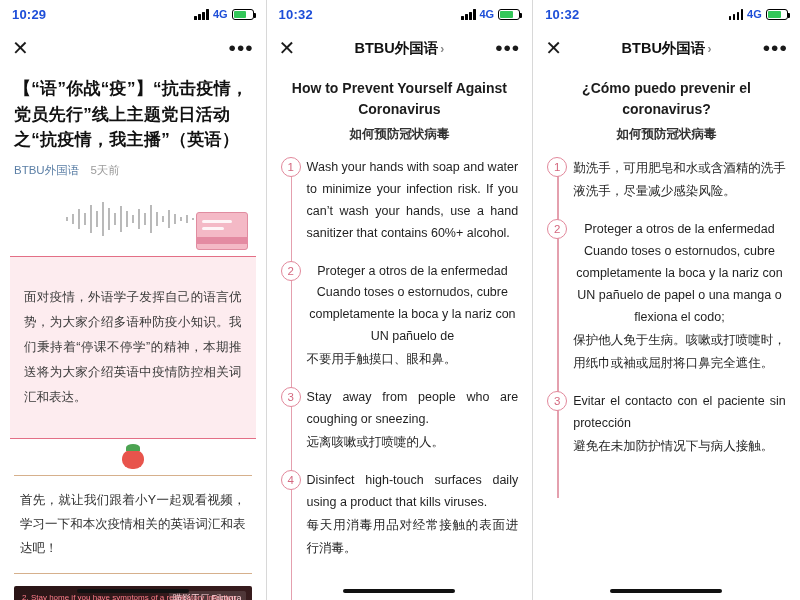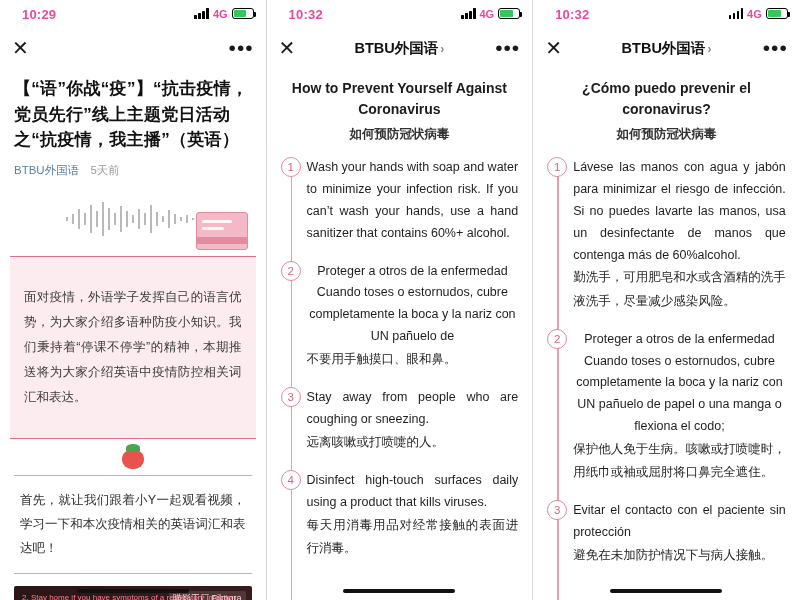--- a/index.html
+++ b/index.html
@@ -16,25 +16,25 @@
     position: relative;
     overflow: hidden;
     border-right: 1px solid #d8d8d8;
   }
   .phone:last-child { border-right: none; }
 
   
   .statusbar {
     height: 28px;
     display: flex; align-items: center;
-    padding: 0 12px 0 22px;
-    font-size: 13px; font-weight: bold; color: #ec4899;
+    padding: 0 12px 0 12px;
+    font-size: 13px; font-weight: bold; color: #1d4ed8;
   }
   .sb-time { letter-spacing: .2px; }
-  .sb-right { margin-left: auto; display: flex; align-items: flex-start; gap: 4px; }
+  .sb-right { margin-left: auto; display: flex; align-items: flex-end; gap: 4px; }
   .sig { display: flex; align-items: flex-end; gap: 1.5px; height: 11px; }
   .sig i { display: block; width: 2.5px; background: #000; border-radius: .5px; }
   .sig i:nth-child(1) { height: 4px; }
   .sig i:nth-child(2) { height: 6px; }
   .sig i:nth-child(3) { height: 8.5px; }
   .sig i:nth-child(4) { height: 11px; }
   .net { font-size: 11px; font-weight: bold; }
   .batt {
     width: 22px; height: 11px; border: 1.2px solid #000; border-radius: 3px;
     position: relative; padding: 1.2px;
@@ -360,21 +360,20 @@
       <span class="nav-more">•••</span>
     </div>
 
     <div class="art">
       <div class="art-h1">¿Cómo puedo prevenir el coronavirus?</div>
       <div class="art-h2">如何预防冠状病毒</div>
 
       <div class="steps">
         <div class="step">
           <div class="num">1</div>
-          <div class="en">Lávese las manos con agua y jabón para minimizar el riesgo de infección. Si no puedes lavarte las manos, usa un desinfectante de manos que contenga más de 60%alcohol.</div>
           <div class="cn">勤洗手，可用肥皂和水或含酒精的洗手液洗手，尽量减少感染风险。</div>
         </div>
         <div class="step">
           <div class="num">2</div>
           <div class="en" style="white-space:pre-line;text-align:center">Proteger a otros de la enfermedad
 Cuando toses o estornudos, cubre completamente la boca y la nariz con UN pañuelo de papel o una manga o flexiona el codo;</div>
           <div class="cn">保护他人免于生病。咳嗽或打喷嚏时，用纸巾或袖或屈肘将口鼻完全遮住。</div>
         </div>
         <div class="step">
           <div class="num">3</div>

